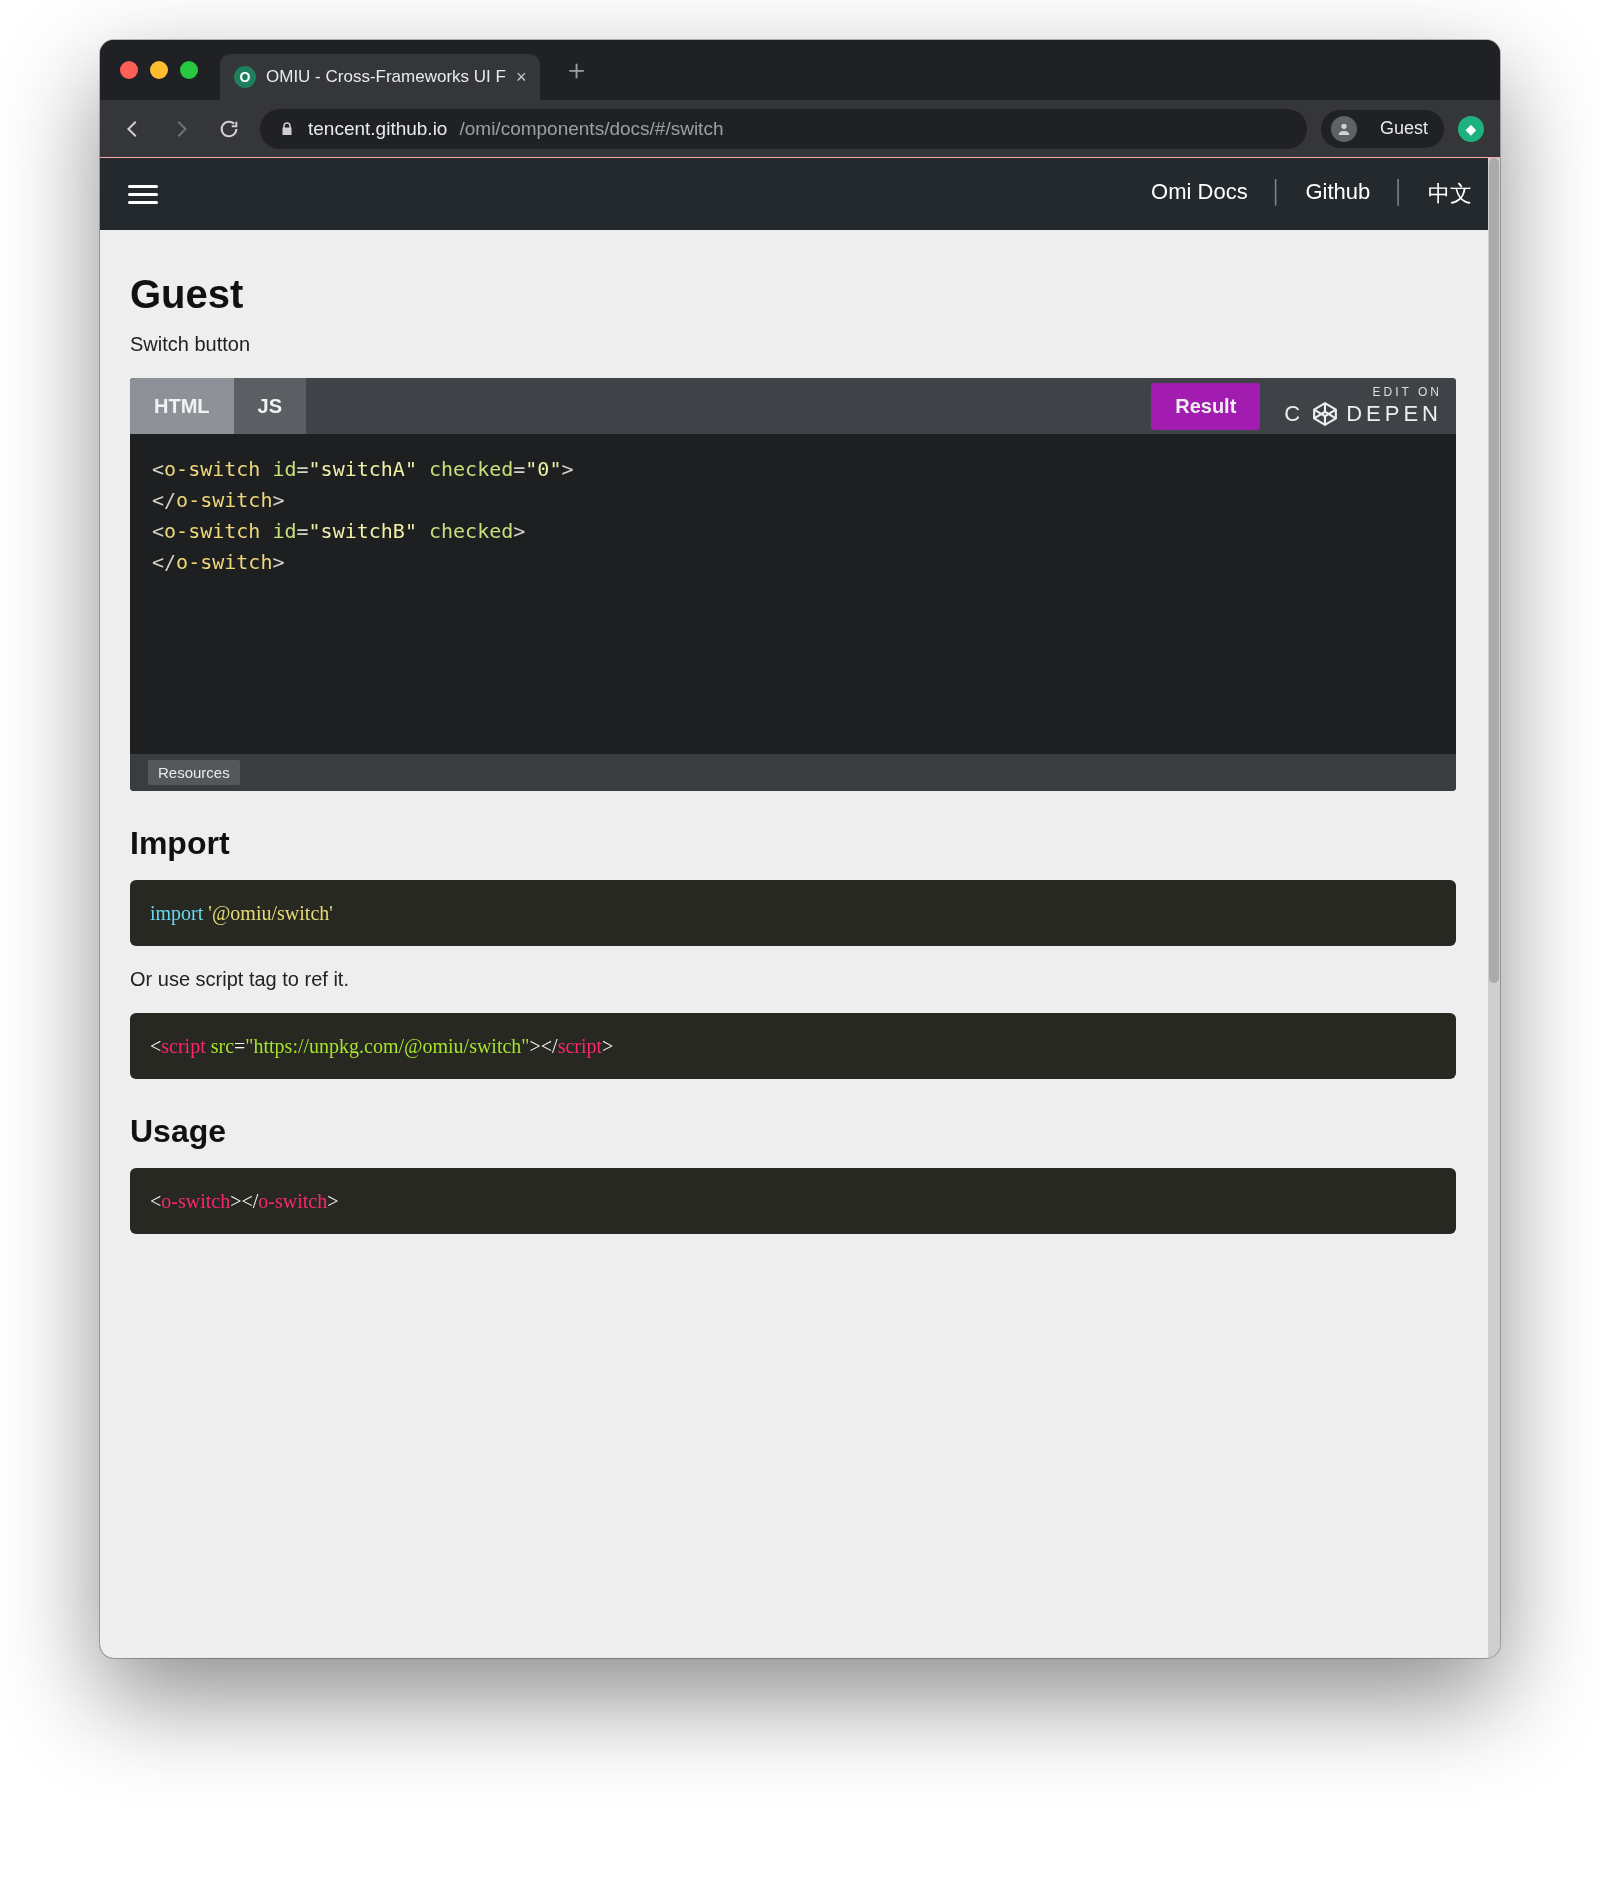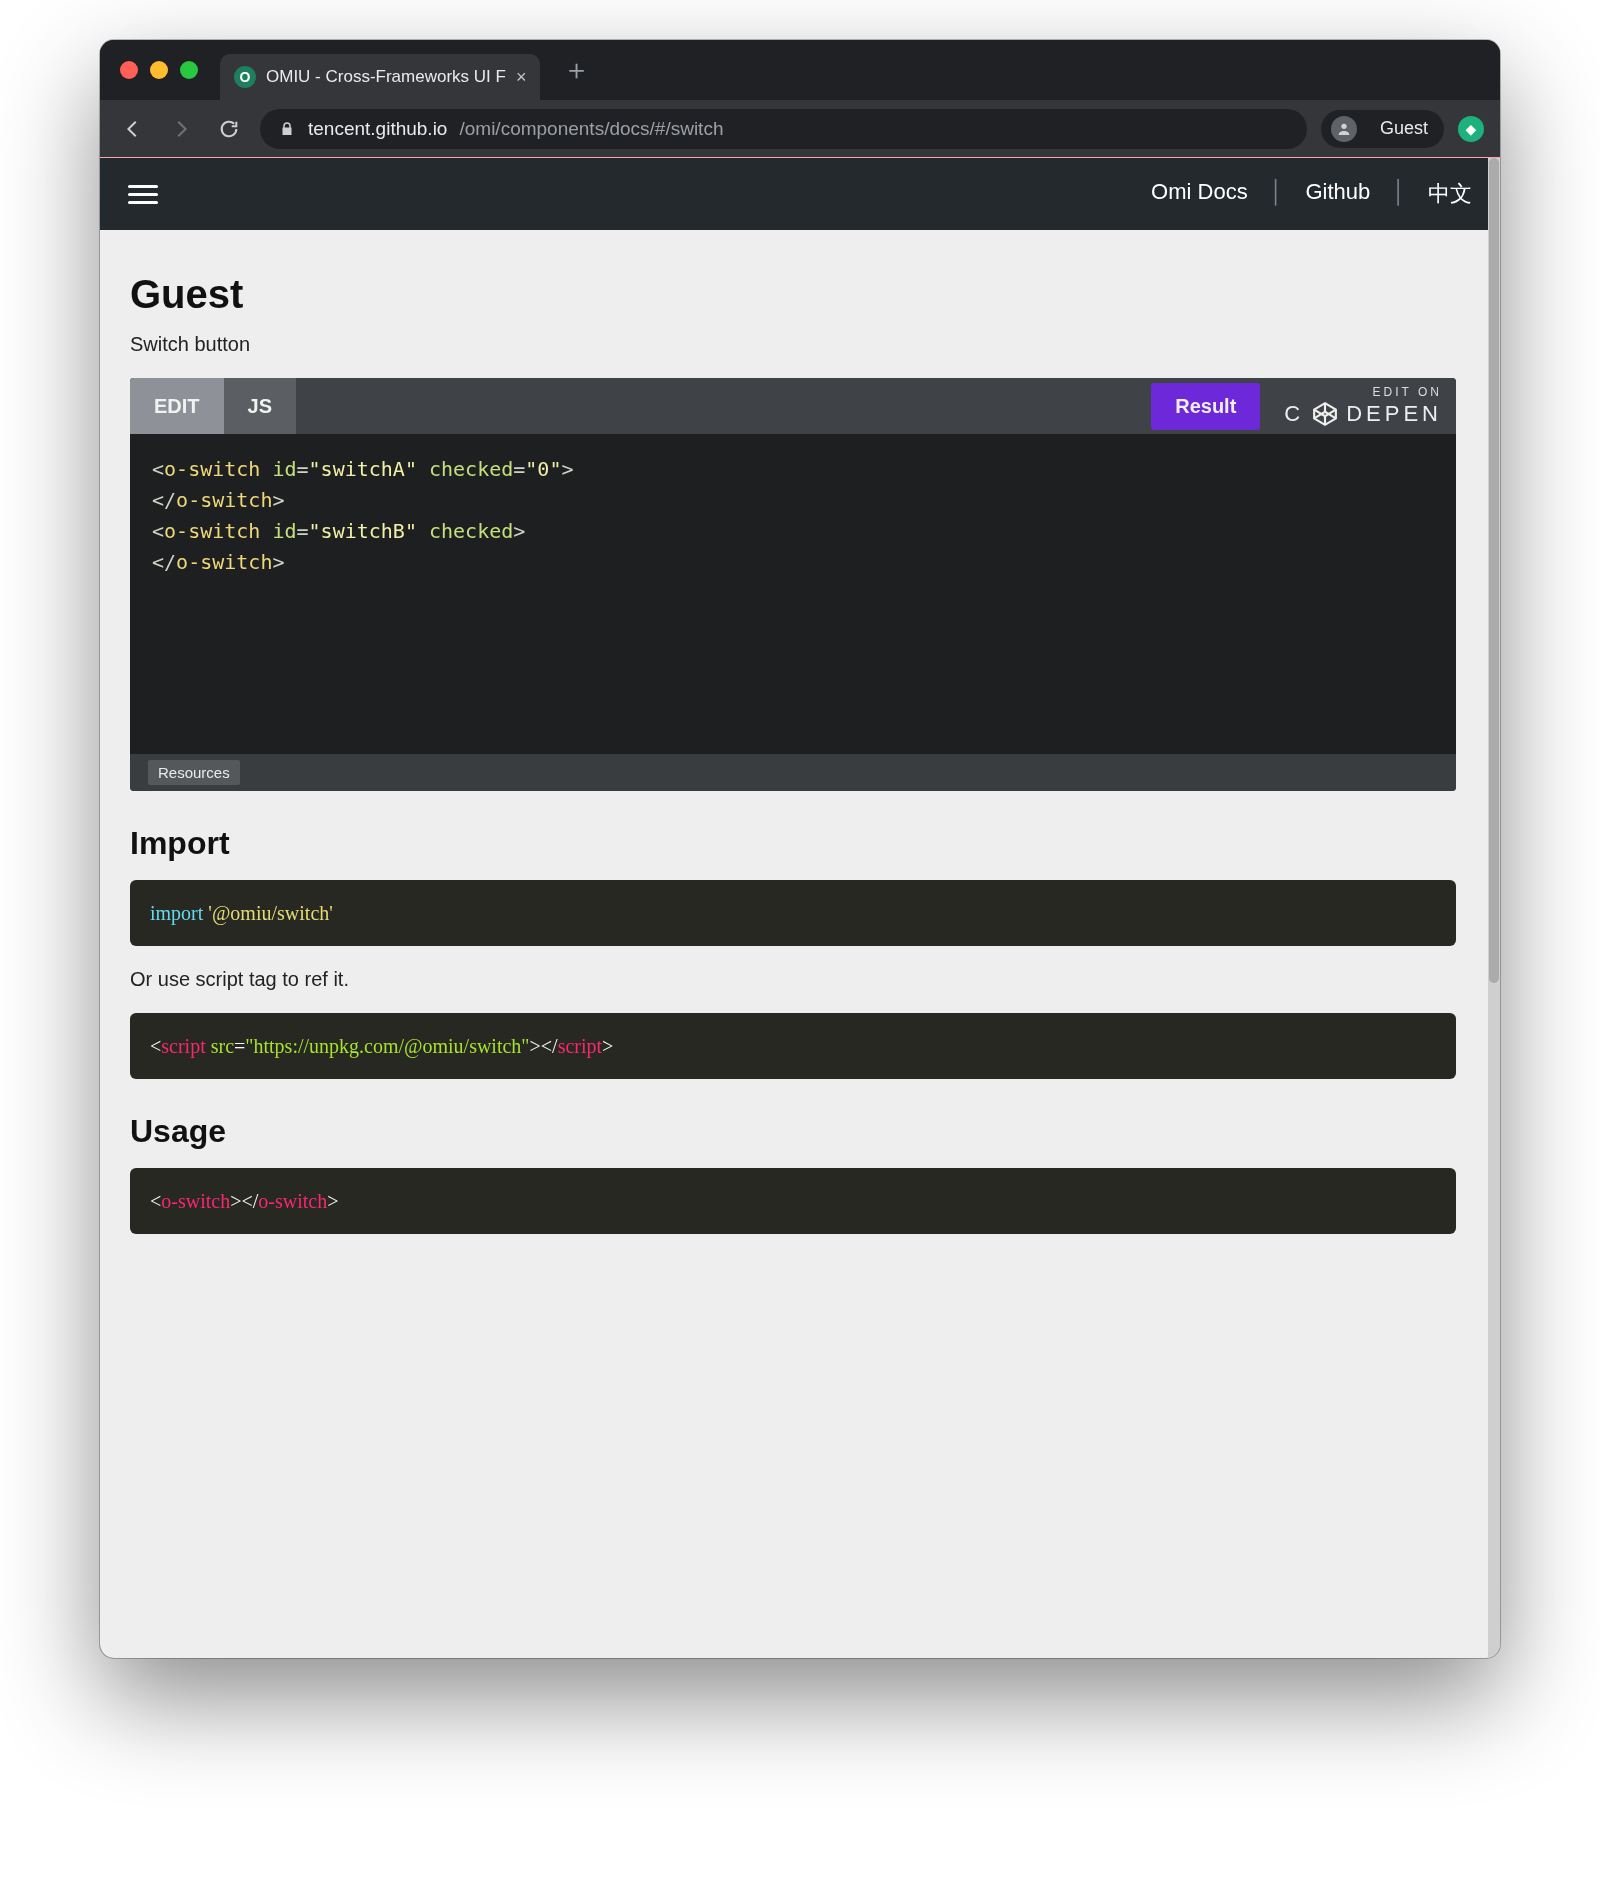--- a/index.html
+++ b/index.html
@@ -179,21 +179,21 @@
     color:#f2f2f2; font-size:20px; font-weight:600;
     background:#5b5f63;
     position:relative;
   }
   .pen-tab.active { background:#8e9298; }
   .pen-tab.active::before{
     content:""; position:absolute; left:0; right:0; top:-3px; height:3px; background:#d8d8d8;
   }
   .pen-tabs .spacer { flex:1; }
   .pen-result {
-    background:#6d28d9; color:#eee; font-size:20px; font-weight:600;
+    background:#a21caf; color:#eee; font-size:20px; font-weight:600;
     padding: 12px 24px; border-radius:3px;
   }
   .codepen-brand {
     margin-left:auto; text-align:right; color:#eee; padding-left:24px;
     display:flex; flex-direction:column; align-items:flex-end; gap:2px;
   }
   .codepen-brand .small { font-size:12px; letter-spacing:3px; color:#ddd; }
   .codepen-brand .logo { display:flex; align-items:center; gap:8px; font-size:22px; letter-spacing:4px; font-weight:400;}
   .codepen-brand svg { width:26px;height:26px;stroke:#eee;fill:none;stroke-width:2;}
 
@@ -320,21 +320,21 @@
       </div>
     </div>
 
     <div class="doc">
       <h1>Guest</h1>
       <p>Switch button</p>
 
       <div class="pen">
         <div class="pen-tabs">
           <div class="left">
-            <div class="pen-tab active">EDIT</div>
+            <div class="pen-tab active">HTML</div>
             <div class="pen-tab">JS</div>
           </div>
           <div class="spacer"></div>
           <div class="pen-result">Result</div>
           <div class="codepen-brand">
             <span class="small">EDIT ON</span>
             <span class="logo">
               <span>C</span>
               <svg viewBox="0 0 24 24">
                   <polygon points="12 2 22 8 22 16 12 22 2 16 2 8 12 2"></polygon>

